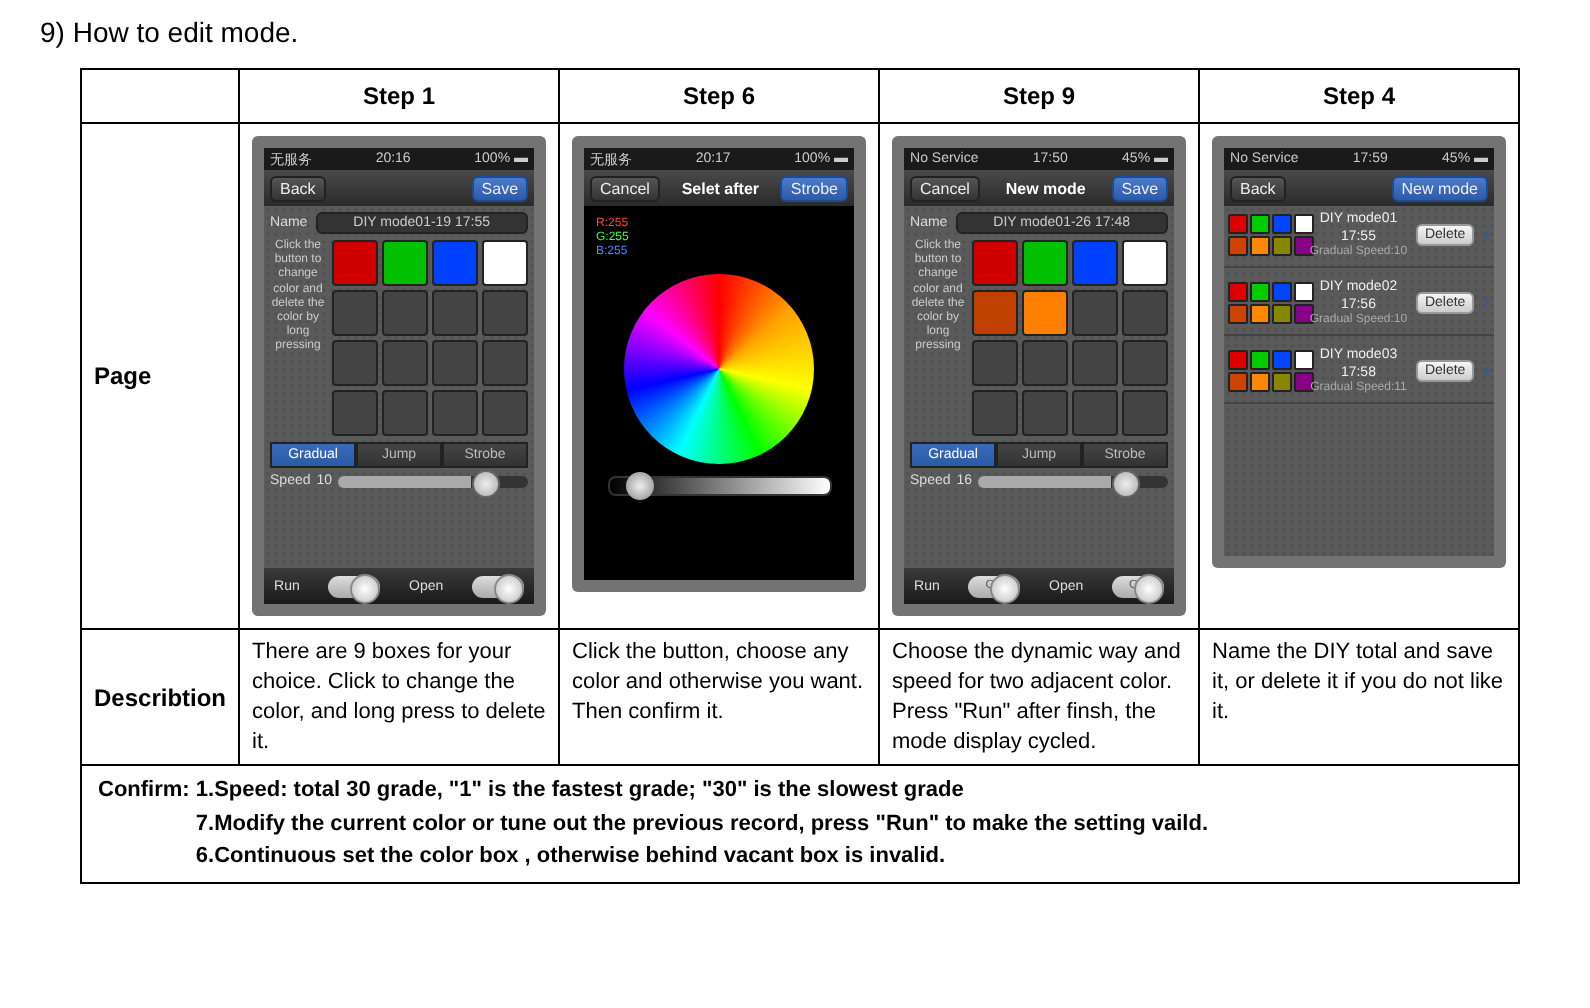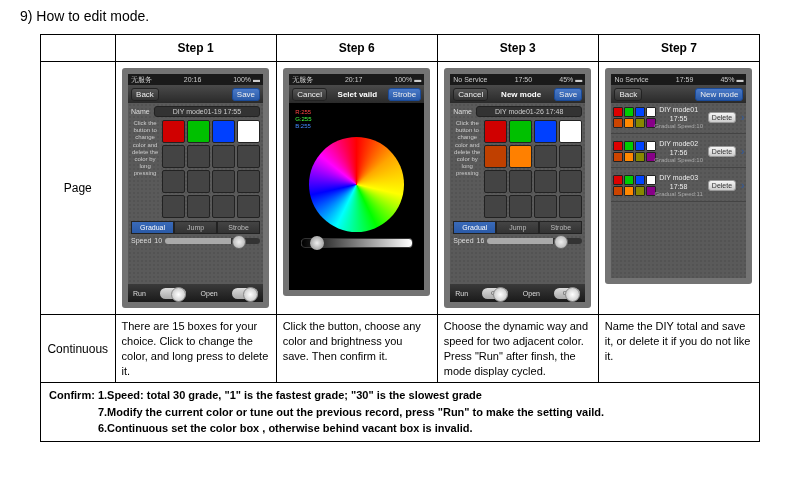--- a/index.html
+++ b/index.html
@@ -1,20 +1,20 @@
 <!DOCTYPE html>
 <html><head>
 <meta charset="utf-8">
 <style>
   body{margin:0;padding:8px 20px;font-family:Arial,sans-serif;font-size:12px;color:#000;width:795px;box-sizing:border-box}
   .title{font-size:14px;margin-bottom:10px}
   table{border-collapse:collapse;width:720px;margin-left:20px}
   td,th{border:1px solid #000;padding:4px 6px;vertical-align:top;text-align:left}
   th{font-weight:bold;text-align:center;padding:6px;font-size:12px}
-  .row-label{font-weight:normal;text-align:center;vertical-align:middle;width:70px}
+  .row-label{font-weight:bold;text-align:left;vertical-align:middle;width:70px}
   .phone-cell{text-align:center;padding:6px;width:160px}
   .desc-cell{font-size:11px;line-height:1.35;width:160px}
   .remark-row td{font-size:11px;font-weight:bold;line-height:1.5;padding:4px 8px}
 
   
   .phone{width:135px;margin:0 auto;background:#737373;border-radius:3px;padding:6px;font-size:8px;color:#ccc}
   .statusbar{display:flex;justify-content:space-between;align-items:center;height:11px;background:#1a1a1a;padding:0 3px;font-size:7px}
   .topbar{display:flex;justify-content:space-between;align-items:center;height:18px;background:linear-gradient(#4a4a4a,#2a2a2a);padding:0 3px}
   .topbar .btn,.topbar .title-t{font-size:8px}
   .btn{background:linear-gradient(#555,#333);border:1px solid #222;border-radius:3px;padding:1px 4px;color:#eee;font-size:7px;display:inline-block}
@@ -58,22 +58,22 @@
 <body>
 
 <div class="title">9) How to edit mode.</div>
 
 <table>
 <tbody>
       <tr>
   <th></th>
   <th>Step 1</th>
   <th>Step 6</th>
-  <th>Step 3</th>
-  <th>Step 7</th>
+  <th>Step 9</th>
+  <th>Step 4</th>
 </tr>
 <tr>
   <td class="row-label">Page</td>
 
   <td class="phone-cell">
     <div class="phone">
       <div class="statusbar">
               <span>无服务</span>
               <span>20:16</span>
               <span>100% ▬</span>
@@ -130,21 +130,21 @@
 
   <td class="phone-cell">
     <div class="phone">
       <div class="statusbar">
               <span>无服务</span>
               <span>20:17</span>
               <span>100% ▬</span>
             </div>
       <div class="topbar">
         <span class="btn">Cancel</span>
-        <span class="title-t">Selet vaild</span>
+        <span class="title-t">Selet after</span>
         <span class="btn btn-blue">Strobe</span>
       </div>
       <div class="screen-black">
         <div class="rgb"><span style="color:#f44">R:255</span><br><span style="color:#4f4">G:255</span><br><span style="color:#48f">B:255</span></div>
         <div class="wheel"></div>
         <div class="bright-slider"></div>
       </div>
     </div>
   </td>
 
@@ -270,23 +270,23 @@
                   <div class="li-sub">Gradual Speed:11</div>
                 </div>
                 <span class="del-btn">Delete</span>
                 <span class="arrow">›</span>
               </div>
             </div>
     </div>
   </td>
 </tr>
 <tr>
-  <td class="row-label">Continuous</td>
-  <td class="desc-cell">There are 15 boxes for your choice. Click to change the color, and long press to delete it.</td>
-  <td class="desc-cell">Click the button, choose any color and brightness you save. Then confirm it.</td>
+  <td class="row-label">Describtion</td>
+  <td class="desc-cell">There are 9 boxes for your choice. Click to change the color, and long press to delete it.</td>
+  <td class="desc-cell">Click the button, choose any color and otherwise you want. Then confirm it.</td>
   <td class="desc-cell">Choose the dynamic way and speed for two adjacent color. Press "Run" after finsh, the mode display cycled.</td>
   <td class="desc-cell">Name the DIY total and save it, or delete it if you do not like it.</td>
 </tr>
 <tr class="remark-row">
   <td colspan="5">
     <span>Confirm:</span>
     <span style="display:inline-block;vertical-align:top">
       <span>1.Speed: total 30 grade, "1" is the fastest grade; "30" is the slowest grade</span><br>
       <span>7.Modify the current color or tune out the previous record, press "Run"  to make the setting vaild.</span><br>
       <span>6.Continuous set the color box , otherwise behind vacant box is invalid.</span>

